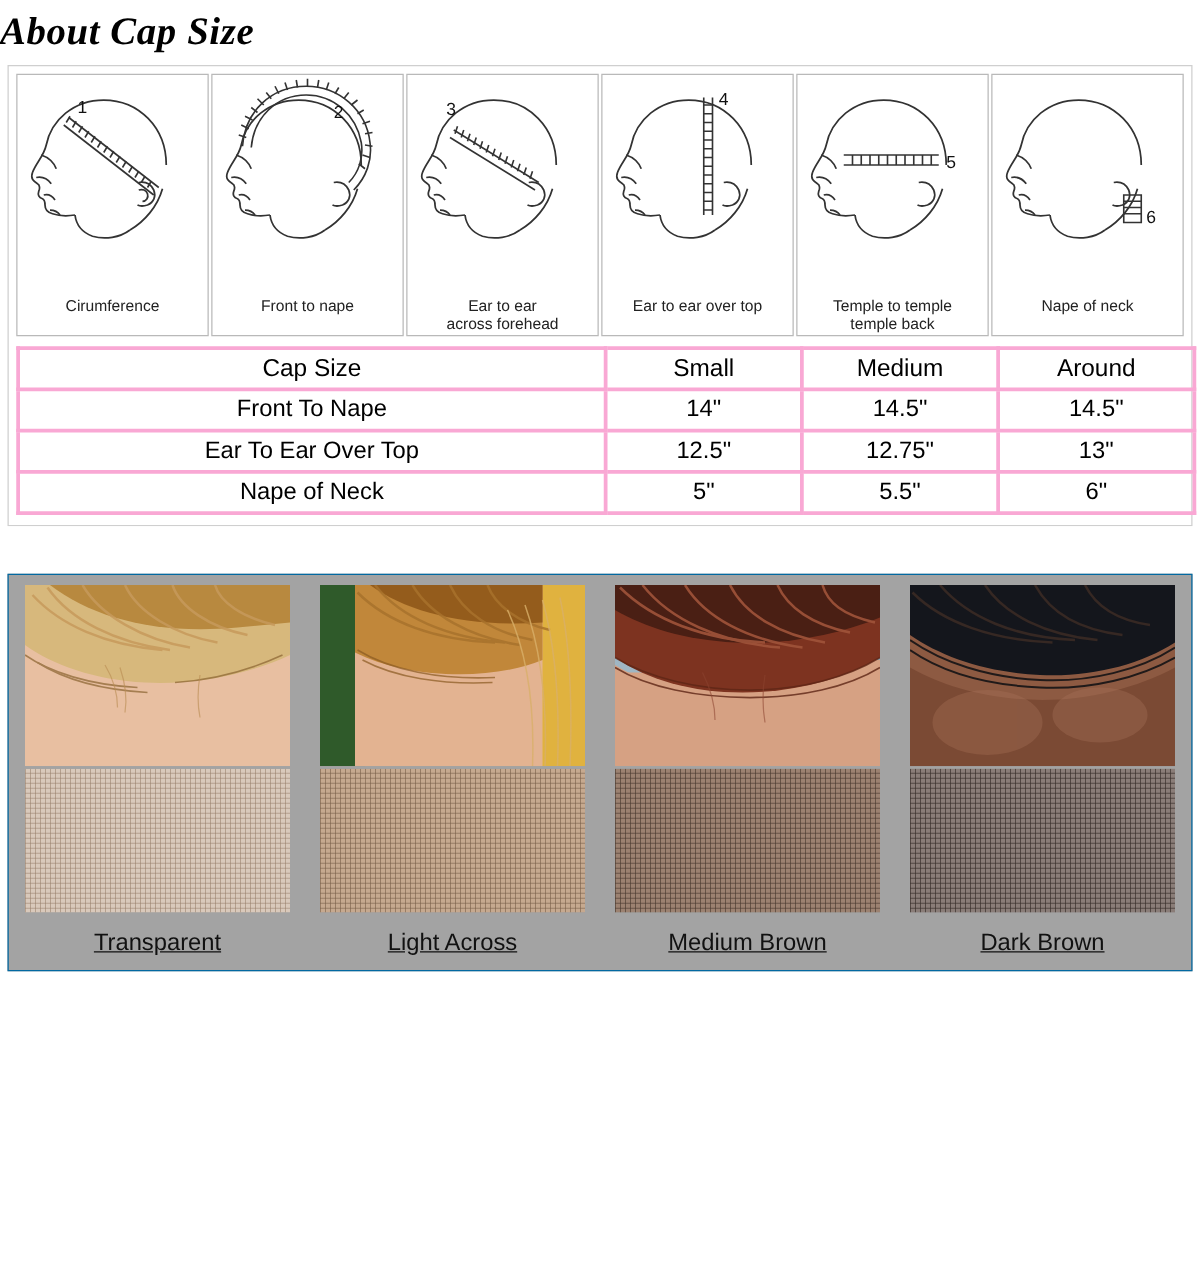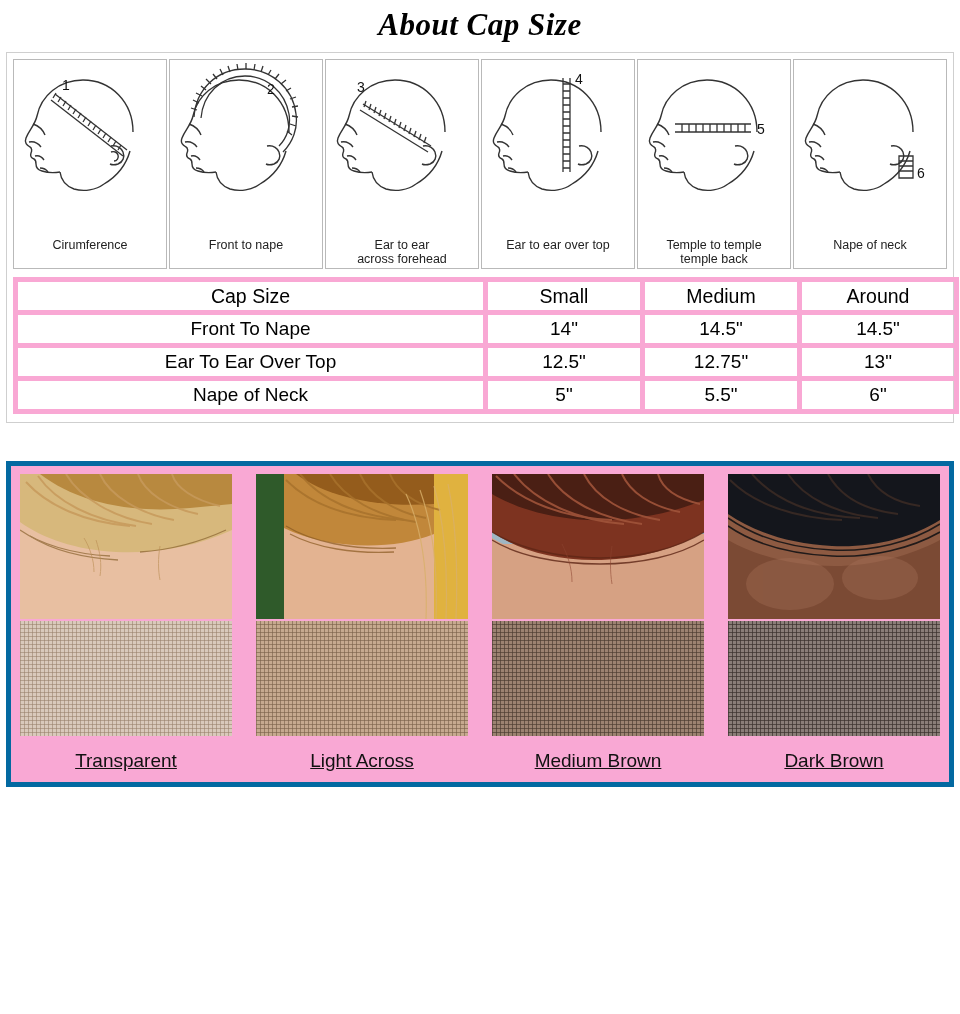--- a/index.html
+++ b/index.html
@@ -11,21 +11,21 @@
   #page {
     position: relative;
     width: 960px;
     height: 1014px;
     background: #ffffff;
     overflow: hidden;
   }
 
   
   .section-title {
-    text-align: center;
+    text-align: left;
     font-family: "Liberation Serif", serif;
     font-weight: bold;
     font-style: italic;
     color: #000000;
     letter-spacing: 0.5px;
   }
   #cap-title {
     font-size: 31px;
     line-height: 34px;
     padding-top: 8px;
@@ -77,21 +77,21 @@
   }
 
   
   #cap-table {
     width: 100%;
     border-collapse: collapse;
     margin-top: 8px;
     table-layout: fixed;
   }
   #cap-table td, #cap-table th {
-    border: 5px solid #f9a8d4;
+    border: 3px solid #f9a8d4;
     text-align: center;
     font-weight: normal;
     font-size: 19px;
     color: #000;
     height: 33px;
     padding: 0 4px;
     white-space: nowrap;
     overflow: hidden;
   }
   #cap-table .c-label { width: 470px; }
@@ -100,23 +100,23 @@
 
   
   #mid-gap {
     height: 30px;
     background: #ffffff;
   }
 
   
   #lace-block {
     margin: 8px 6px 0 6px;
-    border: 5px solid #0369a1;
+    border: 1px solid #0369a1;
     padding: 8px 6px 10px 6px;
-    background: #f9a8d4;
+    background: #a3a3a3;
   }
   #lace-grid {
     display: flex;
     gap: 24px;
     justify-content: center;
   }
   .lace-col {
     width: 212px;
     display: flex;
     flex-direction: column;

